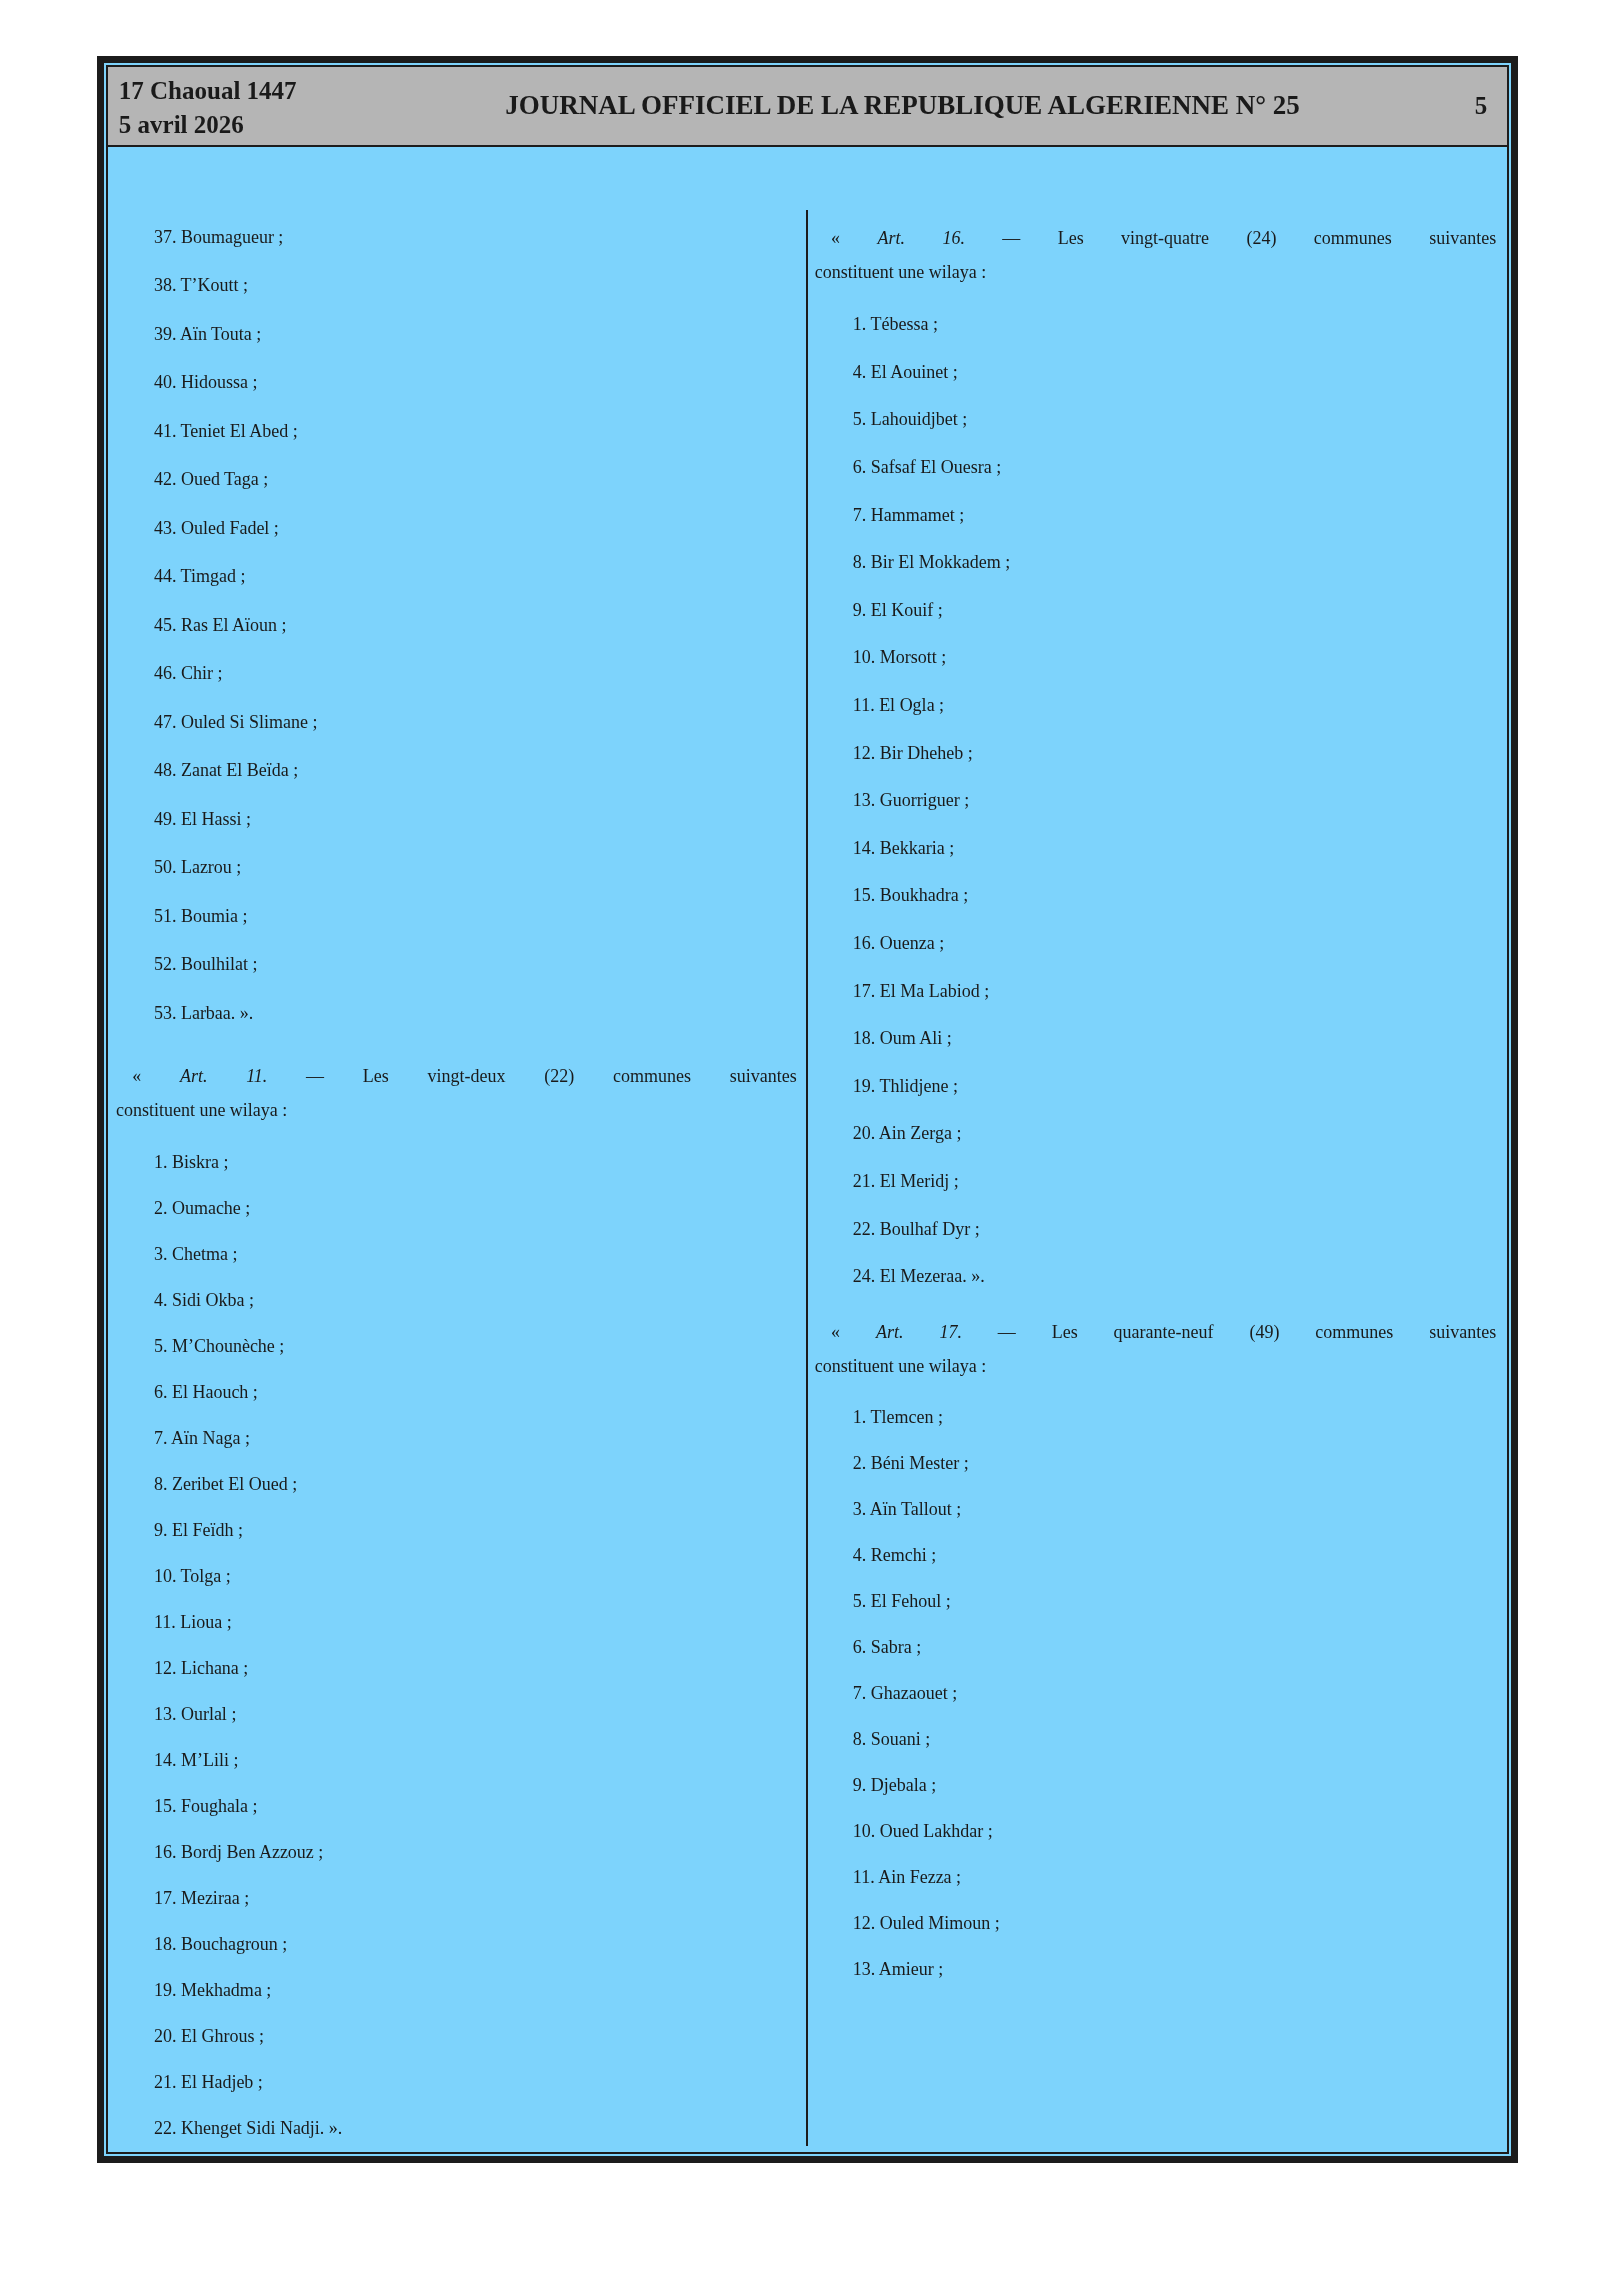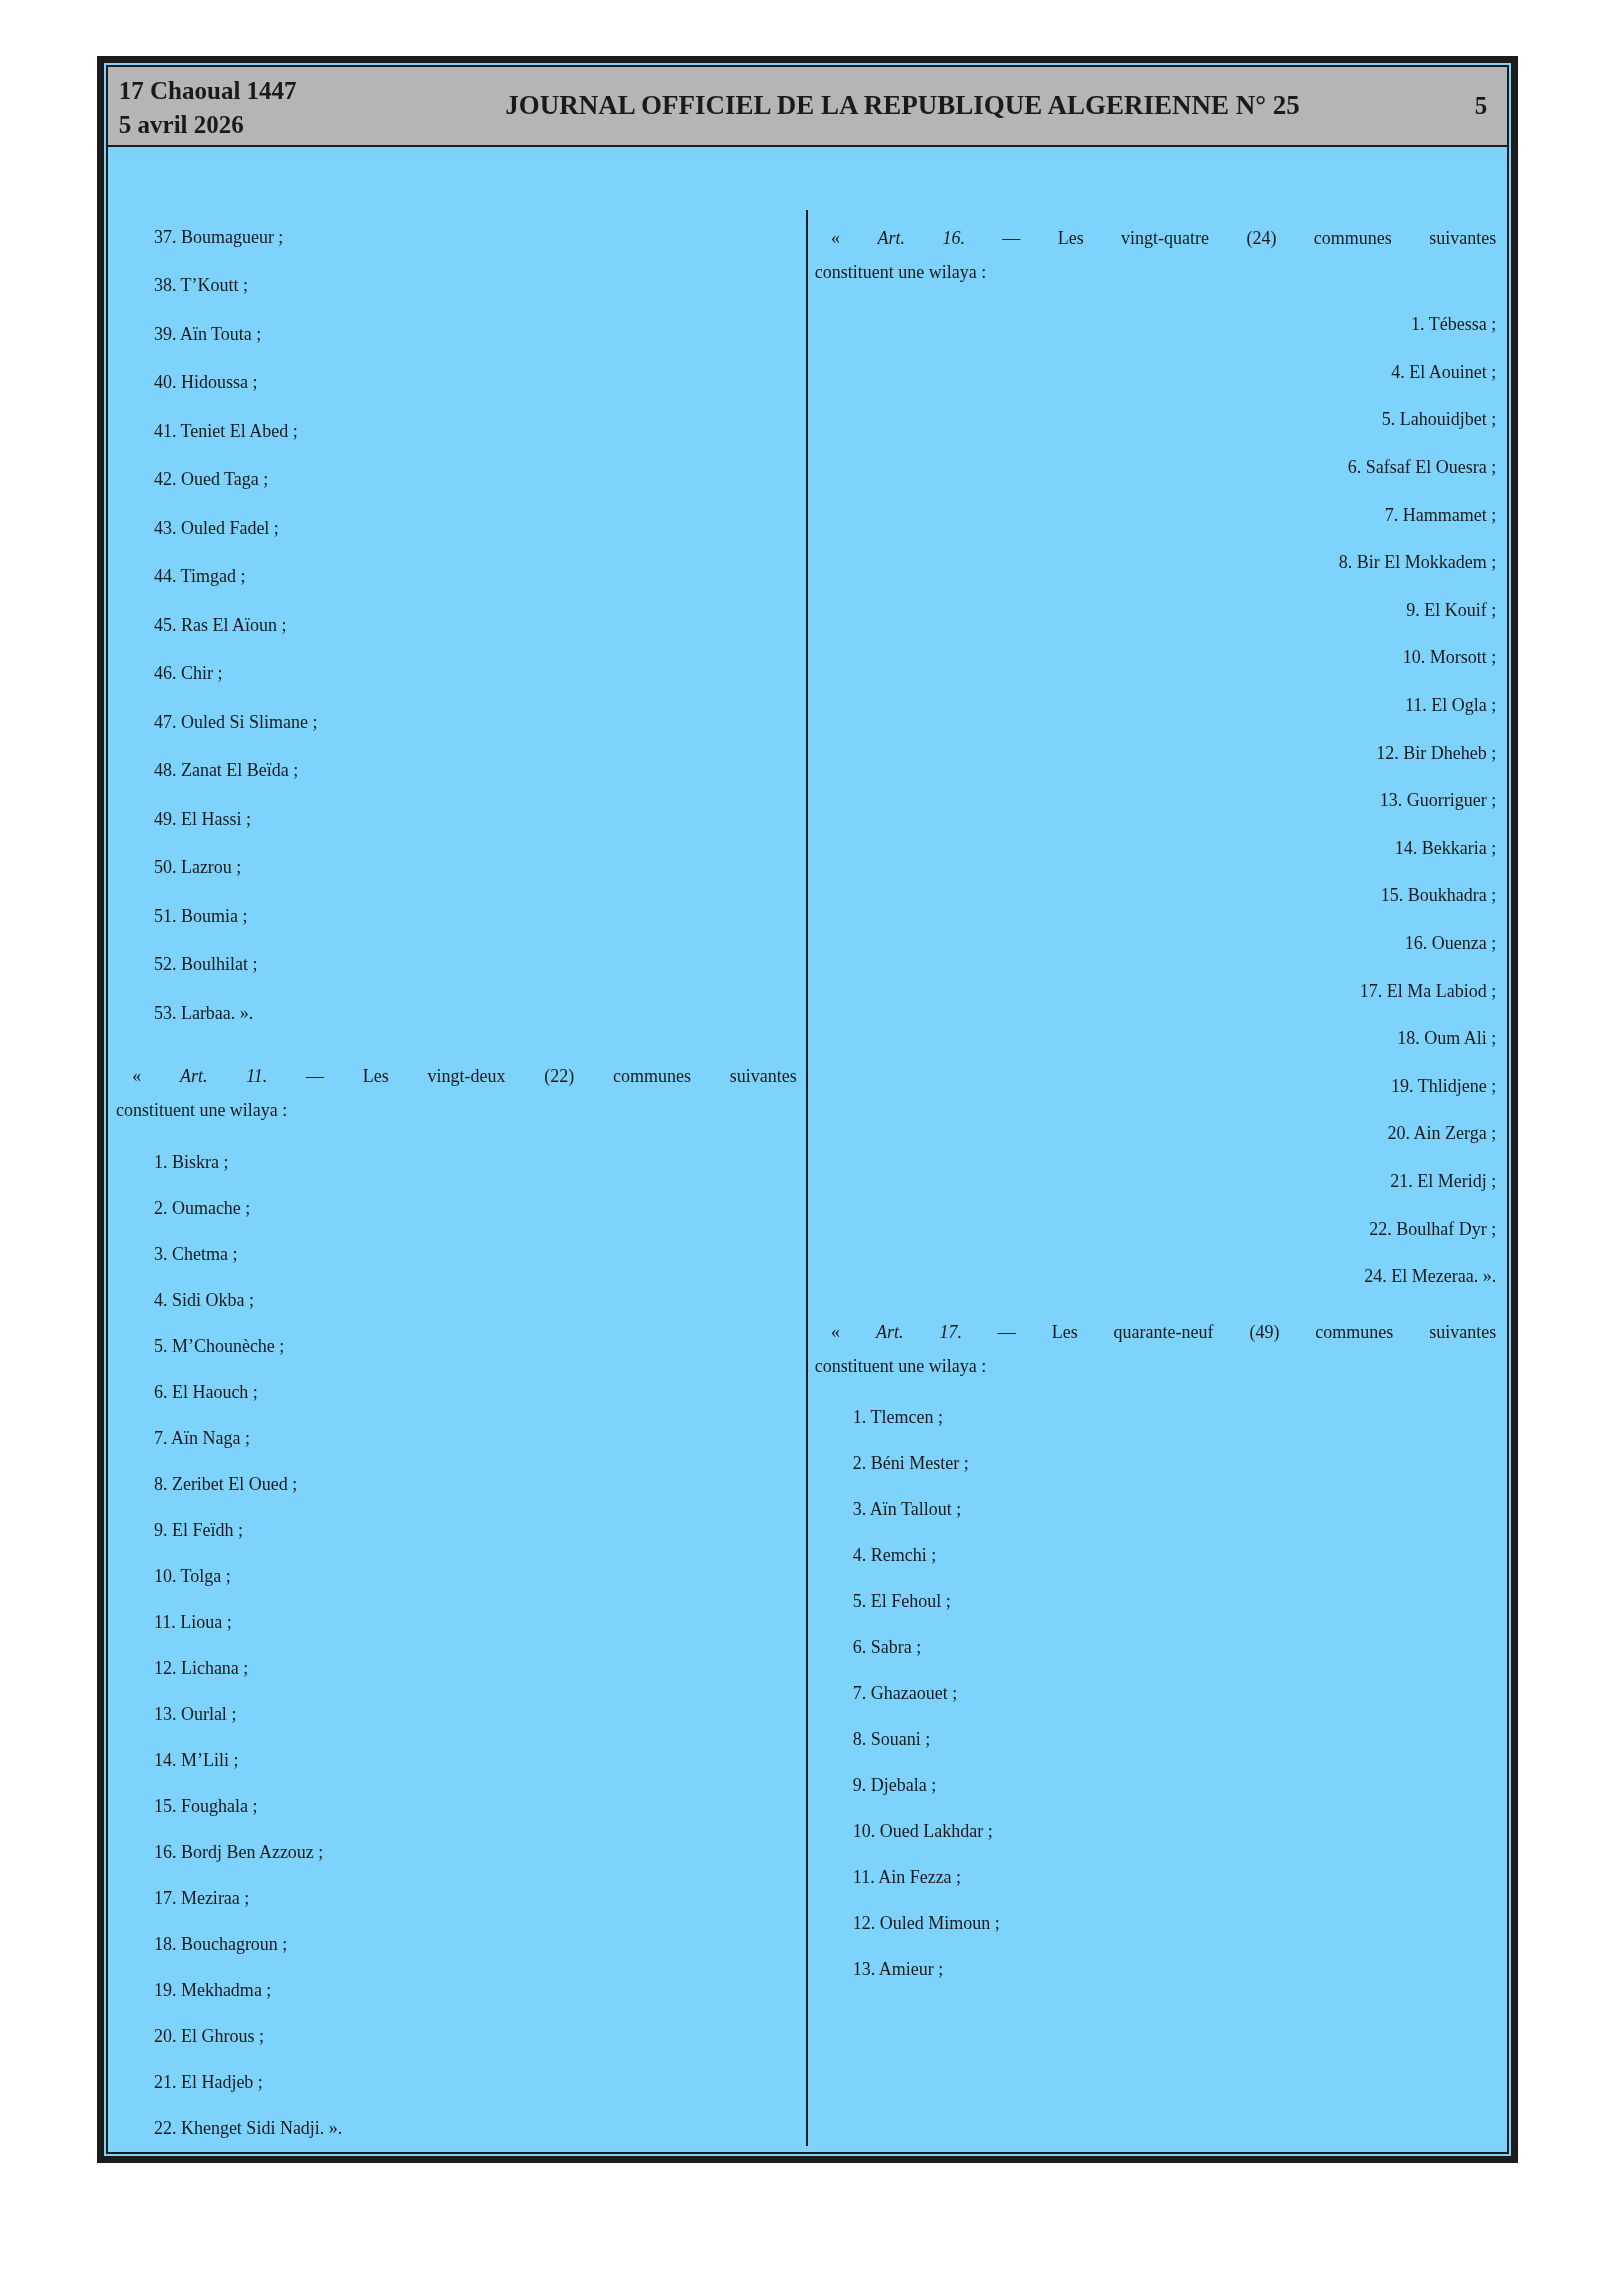--- a/index.html
+++ b/index.html
@@ -88,21 +88,21 @@
     top: 43px;
     width: 2.7px;
     height: 1936px;
     background: #1c1c1c;
   }
   .li {
     line-height: 25px;
     padding-left: 38px;
   }
   .pitch54 .li { margin-bottom: 23.5px; }
-  .pitch53 .li { margin-bottom: 22.6px; text-align: right; }
+  .pitch53 .li { margin-bottom: 22.6px; }
   .pitch51 .li { margin-bottom: 21px; }
   .intro {
     line-height: 34px;
   }
   .intro .l1 {
     padding-left: 16.3px;
     text-align: justify;
     text-align-last: justify;
   }
   .intro .l2 { text-align: left; }

